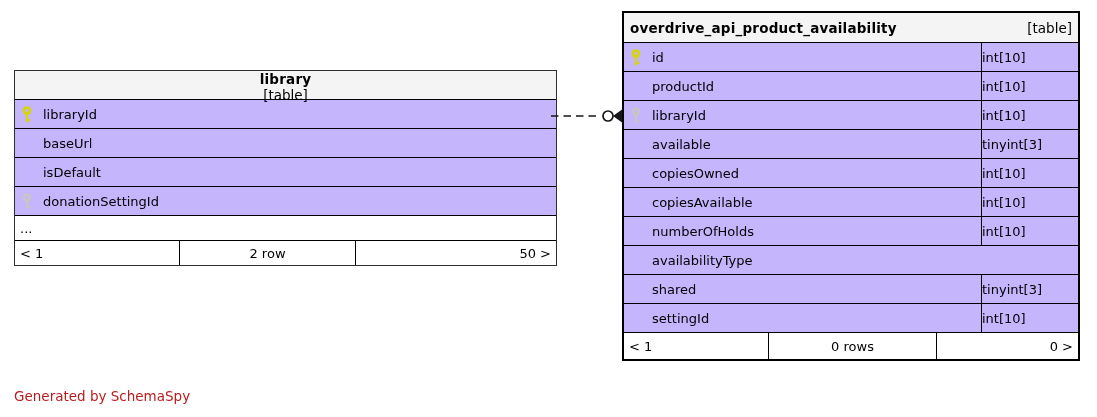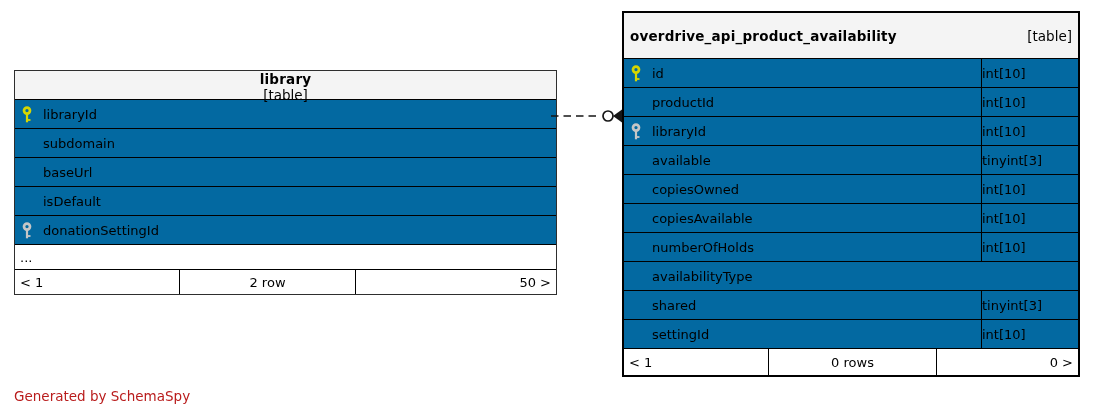--- a/index.html
+++ b/index.html
@@ -36,21 +36,21 @@
   .tbl-name { font-weight: bold; letter-spacing: 0.2px; }
   .tbl-badge { font-weight: normal; }
   .col-row {
     display: flex;
     align-items: center;
     height: 29px;
     padding-left: 6px;
     border-bottom: 1px solid var(--border, #000);
     box-sizing: border-box;
     font-size: 13px;
-    background: #0369a1;
+    background: #c4b5fd;
   }
   .key-slot {
     display: inline-flex;
     width: 12px;
     margin-right: 10px;
     flex: 0 0 12px;
     justify-content: center;
   }
   .col-name { white-space: nowrap; }
   .col-type {
@@ -89,21 +89,21 @@
   }
   .pager .prev { justify-content: flex-start; border-right: 1px solid var(--border, #000); }
   .pager .info { justify-content: center;     border-right: 1px solid var(--border, #000); }
   .pager .next { justify-content: flex-end; flex: 1; }
   #library-table { left: 14px; top: 70px; width: 543px; }
   #library-table .tbl-head { height: 29px; flex-direction: column; }
   #library-table .pager { height: 24px; }
   #library-table .pager .prev { width: 165px; }
   #library-table .pager .info { width: 176px; }
   #overdrive-table { left: 622px; top: 11px; width: 458px; }
-  #overdrive-table .tbl-head { height: 46px; }
+  #overdrive-table .tbl-head { height: 30px; }
   #overdrive-table .pager { height: 26px; }
   #overdrive-table .pager .prev { width: 145px; }
   #overdrive-table .pager .info { width: 168px; }
   #connector {
     position: absolute;
     left: 549px;
     top: 103px;
     width: 74px;
     height: 26px;
   }
@@ -131,24 +131,20 @@
             <svg width="12" height="17" viewBox="0 0 12 17">
               <circle cx="6" cy="4.6" r="3" fill="none" stroke="#d6d600" stroke-width="2.7"></circle>
               <rect x="4.9" y="7.4" width="2.2" height="8.9" fill="#d6d600"></rect>
               <rect x="7" y="13.1" width="2.5" height="1.8" fill="#d6d600"></rect>
             </svg>
           </span>
           <span class="col-name">libraryId</span>
         </div>
         <div class="col-row">
           <span class="key-slot"></span>
-          <span class="col-name">subdomain</span>
-        </div>
-        <div class="col-row">
-          <span class="key-slot"></span>
           <span class="col-name">baseUrl</span>
         </div>
         <div class="col-row">
           <span class="key-slot"></span>
           <span class="col-name">isDefault</span>
         </div>
         <div class="col-row">
           <span class="key-slot">
             <svg width="12" height="17" viewBox="0 0 12 17">
               <circle cx="6" cy="4.6" r="3" fill="none" stroke="#c6c6c6" stroke-width="2.7"></circle>

